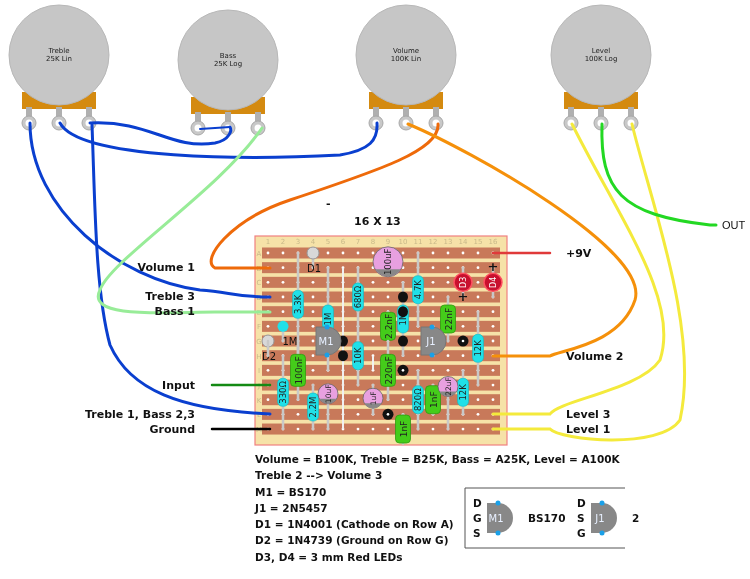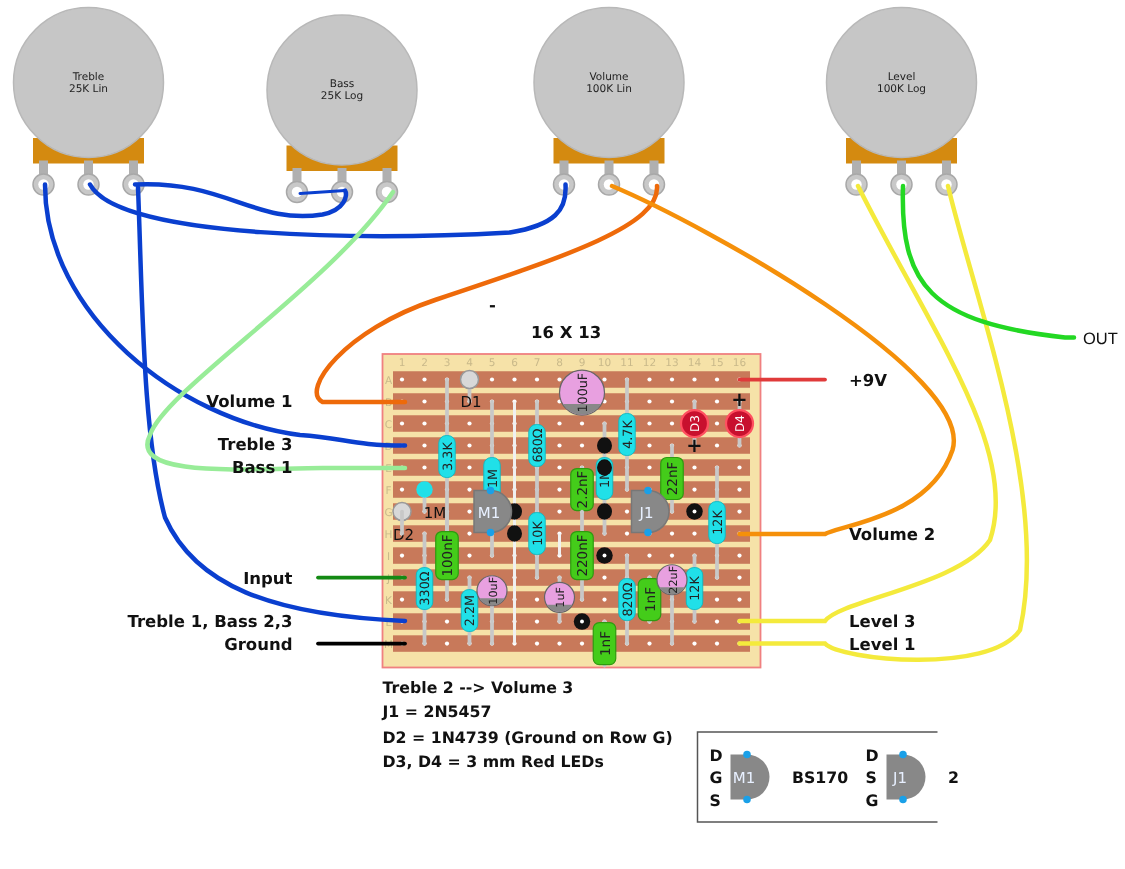--- a/index.html
+++ b/index.html
@@ -545,17 +545,20 @@
         <path d="M591 503 L602 503 A15 15 0 0 1 602 533 L591 533 Z" fill="#888"></path>
         <circle cx="602" cy="503" r="2.5" fill="#1aa0e8"></circle>
         <circle cx="602" cy="533" r="2.5" fill="#1aa0e8"></circle>
         <text x="600" y="522" text-anchor="middle" font-family="DejaVu Sans, sans-serif" font-size="10" fill="#e8f0ff">J1</text>
         <text x="632" y="522" text-anchor="start" font-family="DejaVu Sans, sans-serif" font-size="10.5" font-weight="bold" fill="#111">2</text>
       </g>
     </g>
 </svg>
 
 <div class="note">
+  <div>Volume = B100K, Treble = B25K, Bass = A25K, Level = A100K</div>
   <div>Treble 2 --&gt; Volume 3</div>
+  <div>M1 = BS170</div>
   <div>J1 = 2N5457</div>
+  <div>D1 = 1N4001 (Cathode on Row A)</div>
   <div>D2 = 1N4739 (Ground on Row G)</div>
   <div>D3, D4 = 3 mm Red LEDs</div>
 </div>
 
 </body></html>

